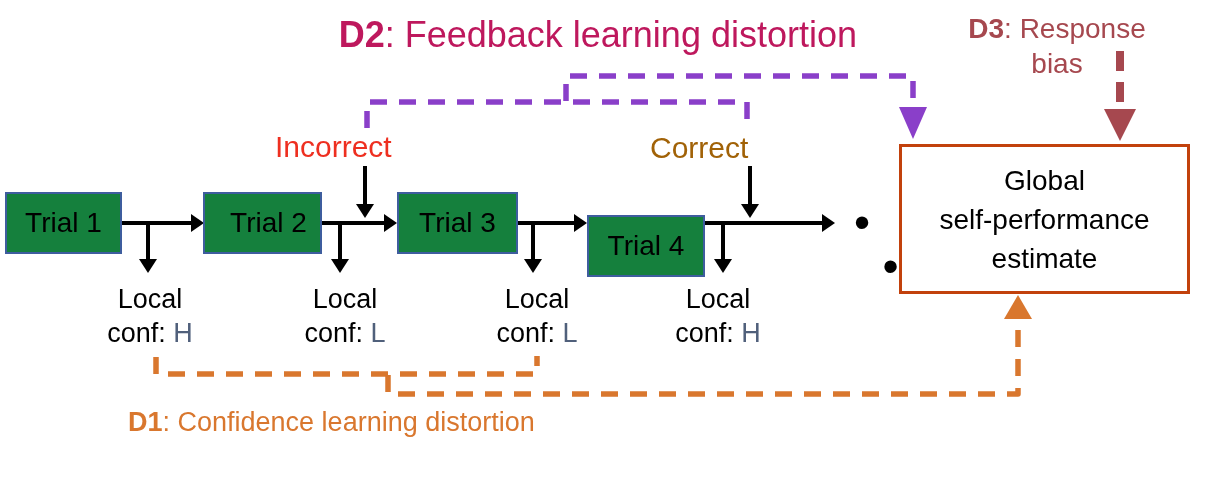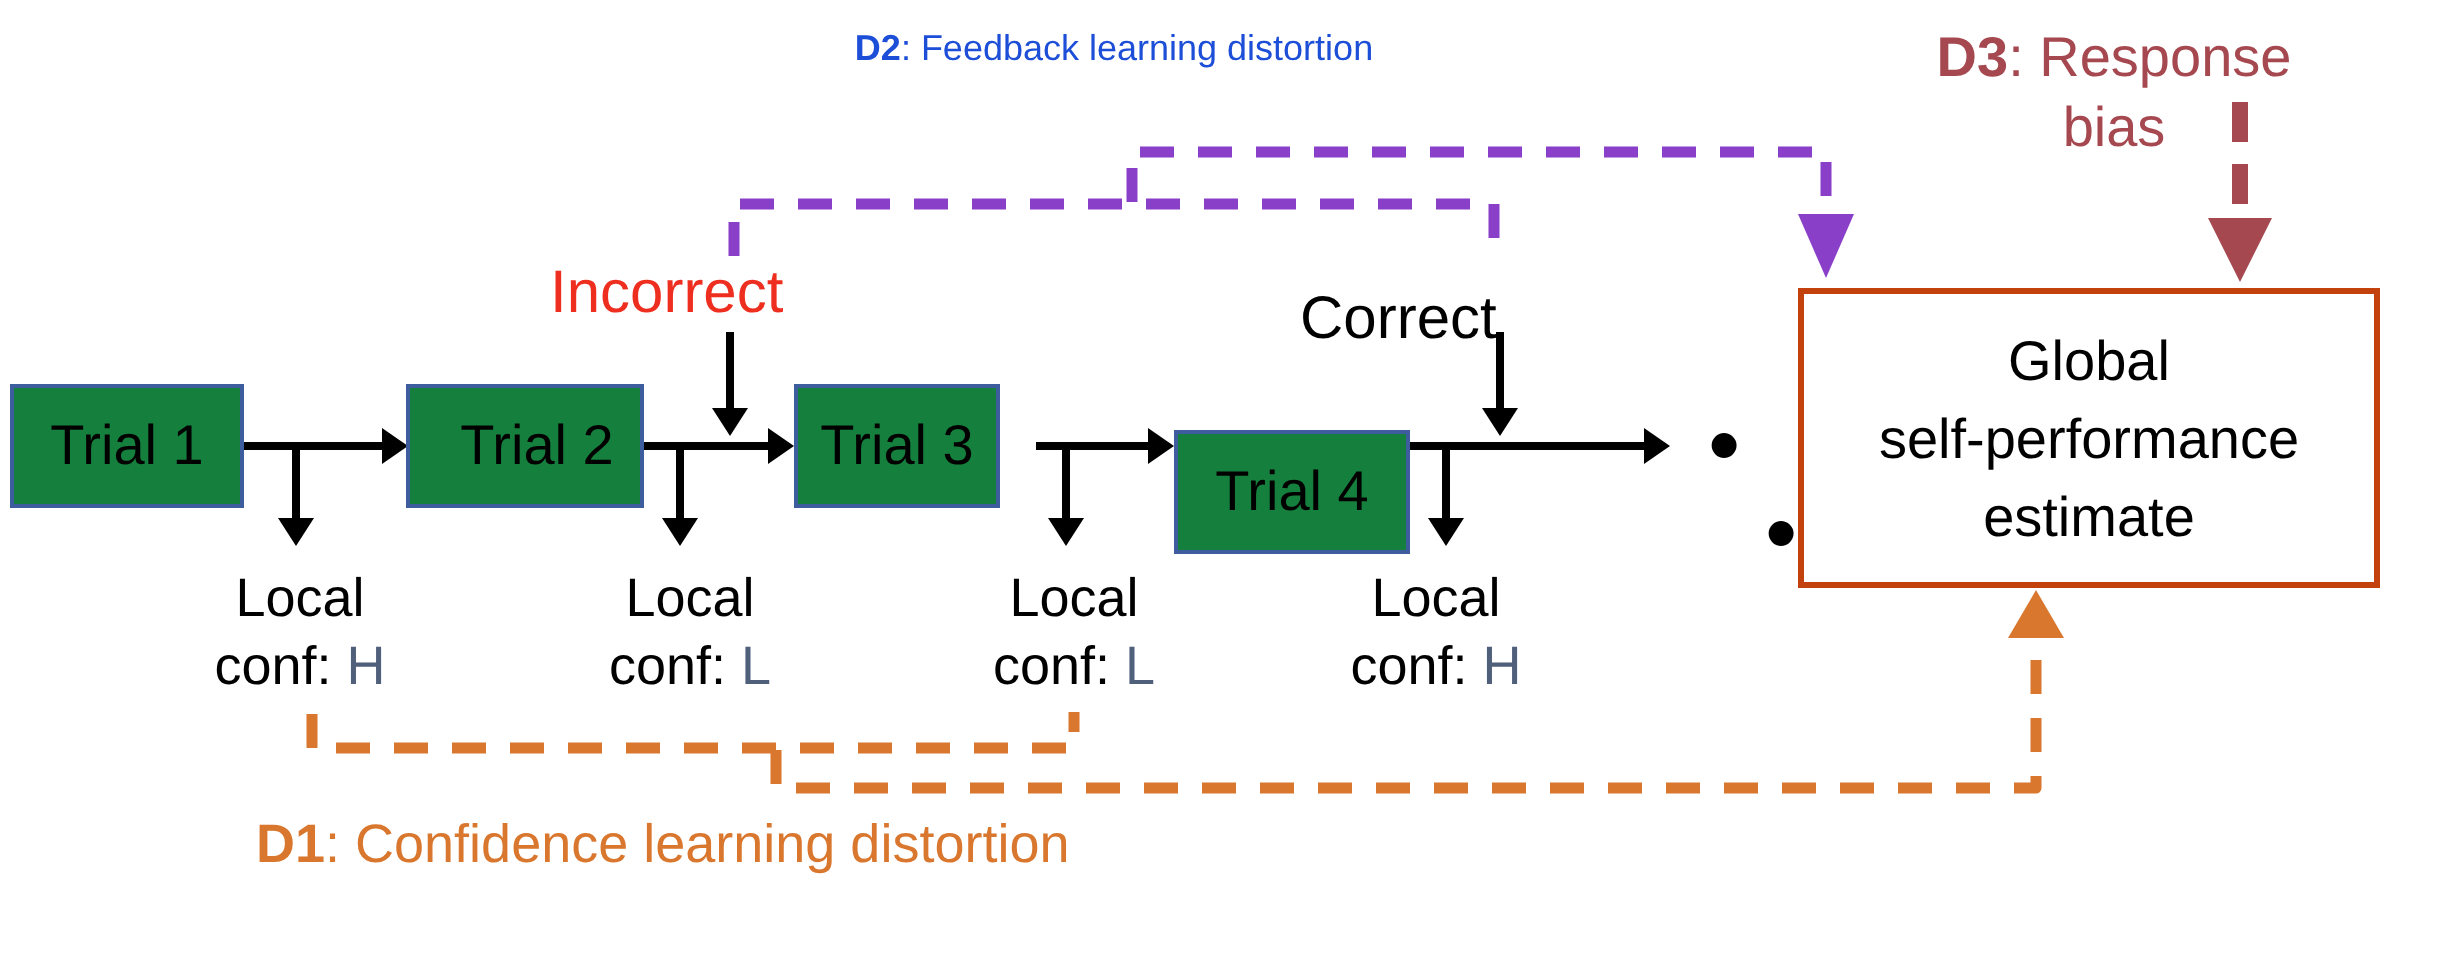--- a/index.html
+++ b/index.html
@@ -19,23 +19,23 @@
     display:flex;flex-direction:column;align-items:center;justify-content:center;
     font-size:28px;line-height:39px;color:#000;text-align:center;white-space:nowrap;
   }
   .conf-label{
     position:absolute;width:190px;text-align:center;
     font-size:27px;line-height:34px;color:#000;white-space:nowrap;
   }
   .conf-value{color:#50607b;}
   .fb-label{position:absolute;width:200px;text-align:left;font-size:30px;white-space:nowrap;}
   .incorrect{color:#ee2f20;}
-  .correct{color:#000000;margin-top:12px;}
-  .d2-label{position:absolute;left:257px;top:14px;width:600px;text-align:center;
-    font-size:18px;color:#1d4ed8;white-space:nowrap;}
+  .correct{color:#a16207;}
+  .d2-label{position:absolute;left:257px;top:14px;width:600px;text-align:right;
+    font-size:36px;color:#be185d;white-space:nowrap;}
   .d3-label{position:absolute;left:940px;top:11px;width:234px;text-align:center;
     font-size:28px;line-height:35px;color:#a6484f;white-space:nowrap;}
   .d1-label{position:absolute;left:128px;top:407px;font-size:27px;color:#d9772e;white-space:nowrap;}
   .bold{font-weight:bold;}
   .dots{
     position:absolute;left:840px;top:200px;width:115px;height:46px;line-height:44px;
     text-align:center;font-size:46px;letter-spacing:14px;color:#000;
   }
 </style>
 </head>
@@ -97,21 +97,21 @@
 
   <div class="fb-label incorrect" style="left:275px;top:130px;">Incorrect</div>
   <div class="fb-label correct" style="left:650px;top:131px;">Correct</div>
 
   <div class="trial-box" style="left:5px;top:192px;width:117px;">
     <span>Trial 1</span>
   </div>
   <div class="trial-box" style="left:203px;top:192px;width:119px;padding-left:12px;">
     <span>Trial 2</span>
   </div>
-  <div class="trial-box" style="left:397px;top:192px;width:103px;justify-content:center;">
+  <div class="trial-box" style="left:397px;top:192px;width:121px;justify-content:center;">
     <span>Trial 3</span>
   </div>
   <div class="trial-box" style="left:587px;top:192px;width:118px;margin-top:23px;">
     <span>Trial 4</span>
   </div>
 
   <div class="dots">• • •</div>
 
   <div class="global-box">
     <div>Global</div>

